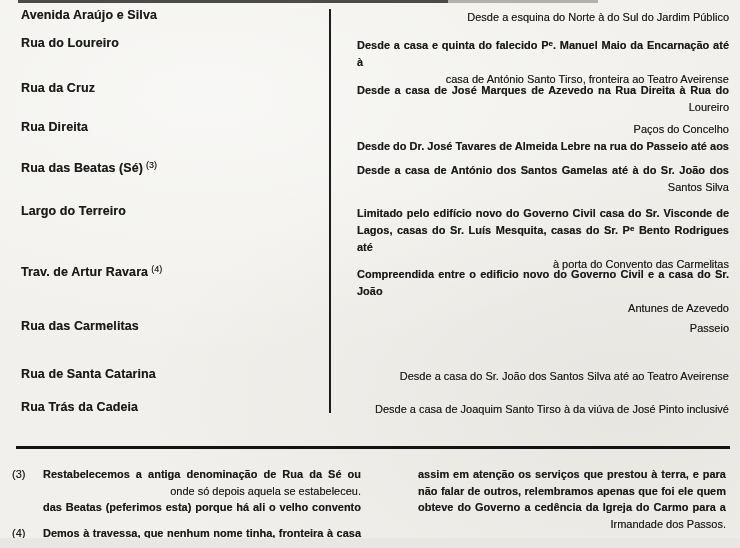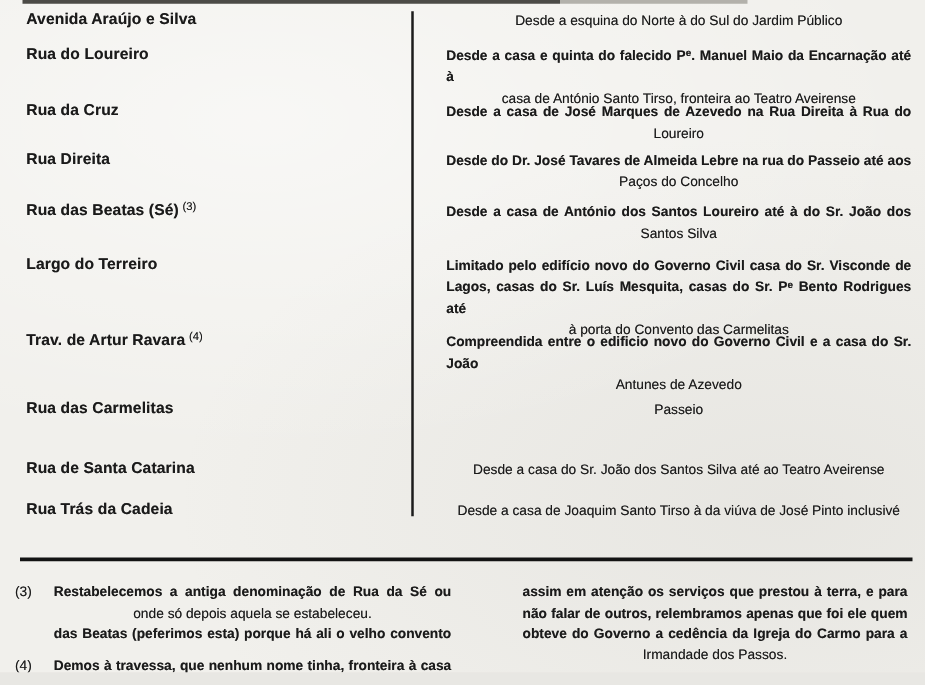--- a/index.html
+++ b/index.html
@@ -22,21 +22,21 @@
   .v-divider{position:absolute;left:329px;top:9px;width:2px;height:404px;background:#1c1c1c;}
   .h-rule{position:absolute;left:16px;top:446px;width:714px;height:3px;background:#131313;}
 
   .row{position:absolute;left:0;width:740px;}
   .street-name{
     position:absolute;left:21px;top:0;width:298px;
     font-size:12.5px;font-weight:700;line-height:17px;letter-spacing:0.1px;
   }
   .nm-sup{font-weight:400;font-size:9px;position:relative;top:-4px;margin-left:3px;letter-spacing:0;vertical-align:baseline;line-height:0;}
   .street-desc{position:absolute;left:357px;top:2px;width:372px;font-size:11px;line-height:17px;}
-  .jline{text-align:center;}
+  .jline{text-align:right;}
   .jline.just{text-align:justify;text-align-last:justify;font-weight:bold;}
   .txt-sup{font-size:8px;position:relative;top:-3.5px;vertical-align:baseline;line-height:0;}
 
   .fn-col{position:absolute;top:466px;font-size:11px;line-height:16.5px;}
   .fn-left{left:12px;width:349px;}
   .fn-right{left:418px;width:308px;}
   .fn-item{position:absolute;left:0;width:100%;}
   .fn-marker{position:absolute;left:0;top:0;}
   .fn-text{margin-left:31px;}
   .fn-item.no-marker .fn-text{margin-left:0;}
@@ -68,29 +68,29 @@
     <div class="street-name"><span class="nm">Rua da Cruz</span></div>
     <div class="street-desc">
           <div class="jline just">Desde a casa de José Marques de Azevedo na Rua Direita à Rua do</div>
           <div class="jline">Loureiro</div>
         </div>
   </div>
 
   <div class="row" style="top: 119px;">
     <div class="street-name"><span class="nm">Rua Direita</span></div>
     <div class="street-desc">
+          <div class="jline">Paços do Concelho</div>
           <div class="jline just">Desde do Dr. José Tavares de Almeida Lebre na rua do Passeio até aos</div>
-          <div class="jline">Paços do Concelho</div>
         </div>
   </div>
 
   <div class="row" style="top: 160px;">
     <div class="street-name"><span class="nm">Rua das Beatas (Sé)</span><sup class="nm-sup">(3)</sup></div>
     <div class="street-desc">
-          <div class="jline just">Desde a casa de António dos Santos Loureiro até à do Sr. João dos</div>
+          <div class="jline just">Desde a casa de António dos Santos Gamelas até à do Sr. João dos</div>
           <div class="jline">Santos Silva</div>
         </div>
   </div>
 
   <div class="row" style="top: 203px;">
     <div class="street-name"><span class="nm">Largo do Terreiro</span></div>
     <div class="street-desc">
           <div class="jline just">Limitado pelo edifício novo do Governo Civil casa do Sr. Visconde de</div>
           <div class="jline just"><span>Lagos, casas do Sr. Luís Mesquita, casas do Sr. P</span><sup class="txt-sup">e</sup><span> Bento Rodrigues até</span></div>
           <div class="jline">à porta do Convento das Carmelitas</div>

